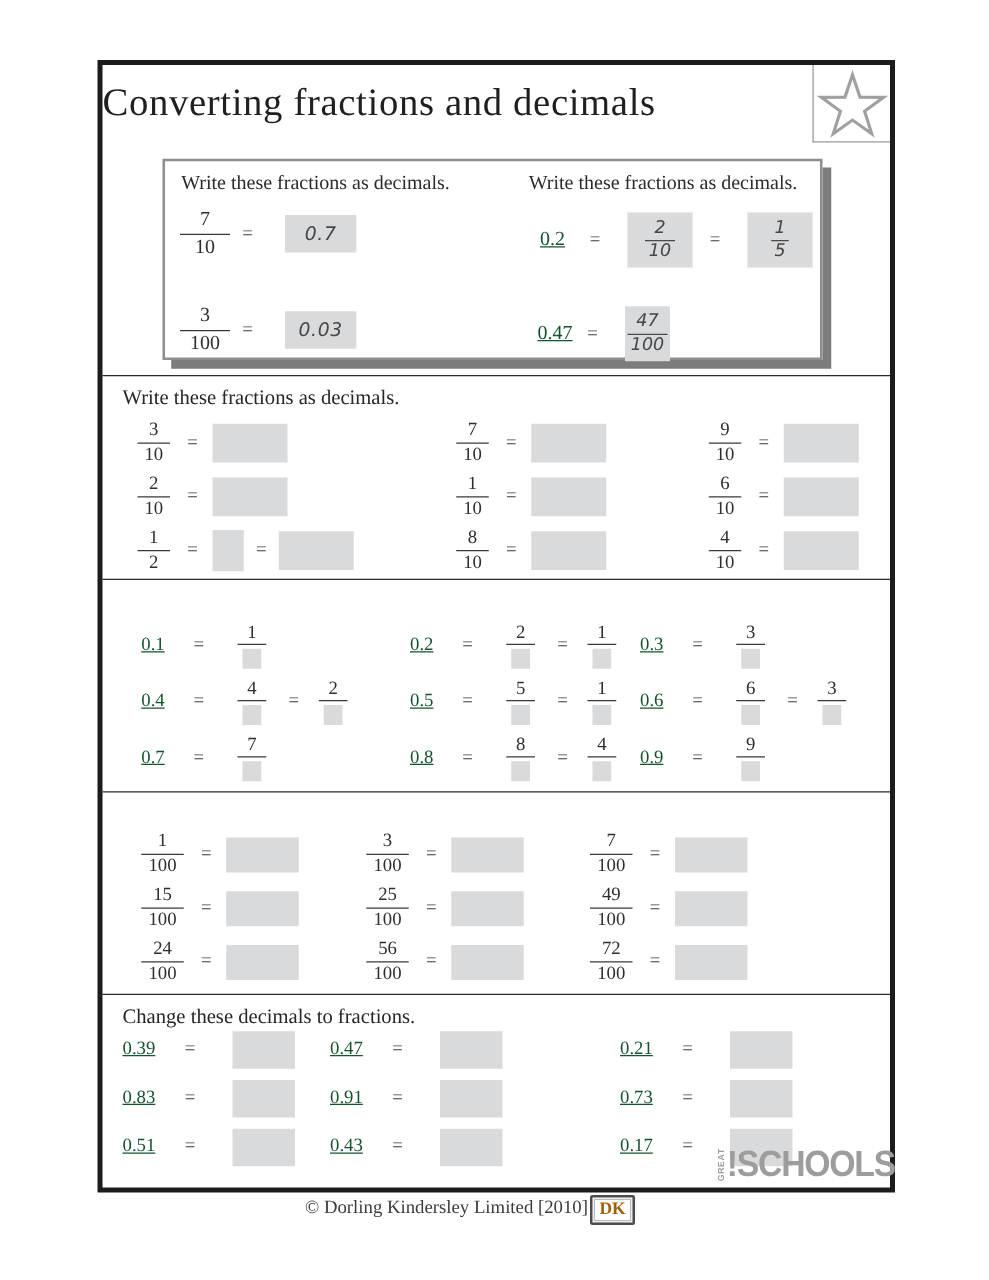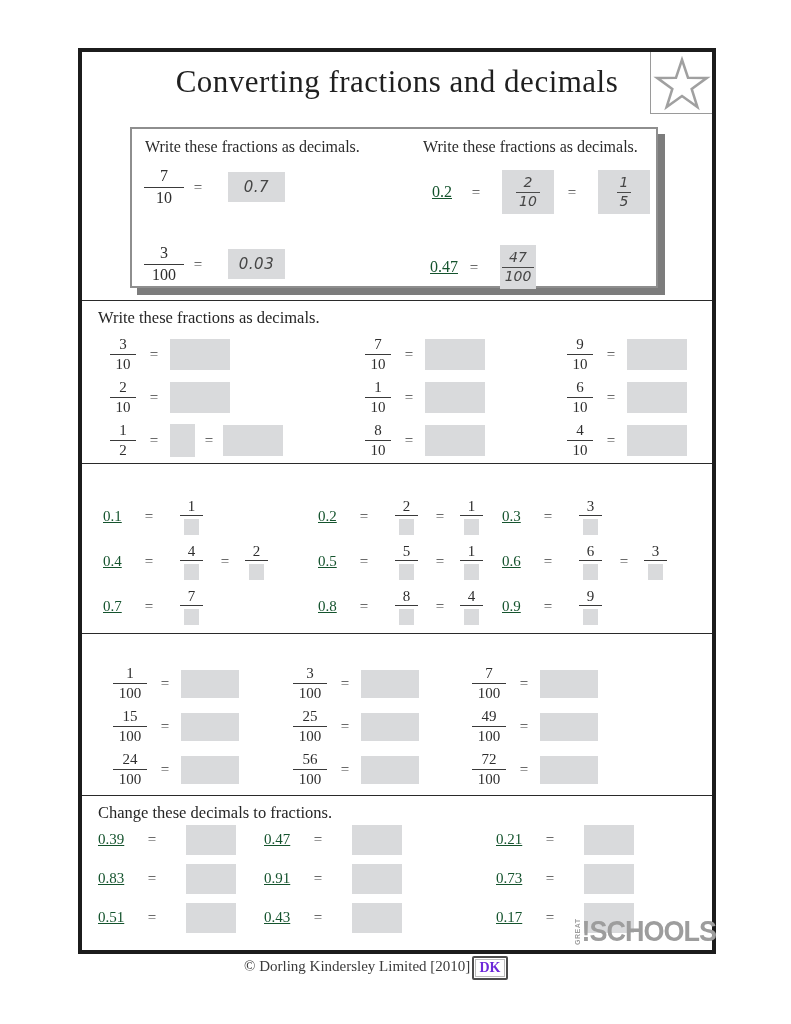--- a/index.html
+++ b/index.html
@@ -7,21 +7,21 @@
               font-family:"Liberation Serif", serif; color:#2e2e2e; }
 
   
   .frame { position:absolute; left:78px; top:48px; width:638px; height:906px;
            border:4px solid #1c1c1c; background:#fff; }
 
   .star-box { position:absolute; top:0; right:0; width:62px; height:62px;
               border-left:1px solid #9a9a9a; border-bottom:1px solid #9a9a9a; background:#fff; }
   .star-box svg { display:block; margin:1px auto 0; }
 
-  .title { position:absolute; left:0; top:12px; width:100%; text-align:center;
+  .title { position:absolute; left:0; top:12px; width:100%; 
            font-size:31px; color:#1f1f1f; letter-spacing:0.5px; }
 
   
   .expanel { position:absolute; left:48px; top:75px; width:528px; height:161px;
              border:2px solid #8e8e8e; background:#fff; box-shadow:7px 7px 0 #7c7c7c; }
   .ex-head { position:absolute; font-size:16px; color:#2b2b2b; white-space:nowrap; }
   .exh-l { left:13px; top:9px; }
   .exh-r { left:291px; top:9px; }
   .exrow { position:absolute; display:flex; align-items:center; height:44px; }
   .exl1 { left:12px; top:36px; }
@@ -59,21 +59,21 @@
   
   .section { position:absolute; left:0; right:0; border-top:1.5px solid #2a2a2a; }
   .s1 { top:248px; height:163px; }
   .s2 { top:411px; height:170px; }
   .s3 { top:581px; height:162px; }
   .s4 { top:743px; bottom:0; }
   .sec-head { position:absolute; left:16px; top:7px; font-size:16.5px; color:#262626; }
 
   .grid { position:absolute; left:0; right:6px; display:grid; }
   .g1 { top:32px; padding-left:28px; grid-template-columns:255px 202px auto; grid-auto-rows:43px; }
-  .g2 { top:30px; padding-left:21px; grid-template-columns:215px 184px auto; grid-auto-rows:45px; }
+  .g2 { top:30px; padding-left:31px; grid-template-columns:215px 184px auto; grid-auto-rows:45px; }
   .g3 { top:28px; padding-left:31px; grid-template-columns:180px 179px auto; grid-auto-rows:43px; }
   .g4 { top:24px; padding-left:16px; grid-template-columns:166px 232px auto; grid-auto-rows:39px; }
 
   .cell { display:flex; align-items:center; }
   .s1 .fr { width:26px; }
   .s3 .fr { width:34px; }
   .s1 .eq, .s3 .eq { margin:0 10px 0 12px; }
   .s1 .abox { width:60px; height:31px; }
   .s1 .abox.small { width:25px; height:33px; }
   .s1 .eq.mid { margin:0 8px; }
@@ -91,21 +91,21 @@
 
   
   .s4 .dec { font-size:15px; width:40px; }
   .s4 .eq { margin:0 28px 0 8px; }
   .s4 .abox { width:50px; height:30px; }
 
   
   .copyright { position:absolute; left:244px; top:958px; font-size:15px; color:#3b3b3b; }
   .dk { position:absolute; left:472px; top:956px; width:36px; height:24px;
         border:2px solid #4c4c4c; border-radius:2px; display:flex; align-items:center; justify-content:center;
-        font-family:"Liberation Serif", serif; font-weight:bold; font-size:14px; color:#6d28d9;
+        font-family:"Liberation Serif", serif; font-weight:bold; font-size:14px; color:#a16207;
         box-shadow:inset 0 0 0 1px #fff, inset 0 0 0 2px #bbb; }
   .gslogo { position:absolute; right:75px; top:902px; display:flex; align-items:center;margin-top:16px; }
   .gs-vert { writing-mode:vertical-rl; transform:rotate(180deg); font-family:"Liberation Sans", sans-serif;
              font-weight:bold; font-size:7px; letter-spacing:0.5px; color:#9d9d9d; height:26px; text-align:center; }
   .gs-main { font-family:"Liberation Sans", sans-serif; font-weight:bold; font-size:27px;
              color:#9d9d9d; letter-spacing:-1px; transform:scaleY(1.08); line-height:1; }
 </style>
 </head>
 <body>
 

